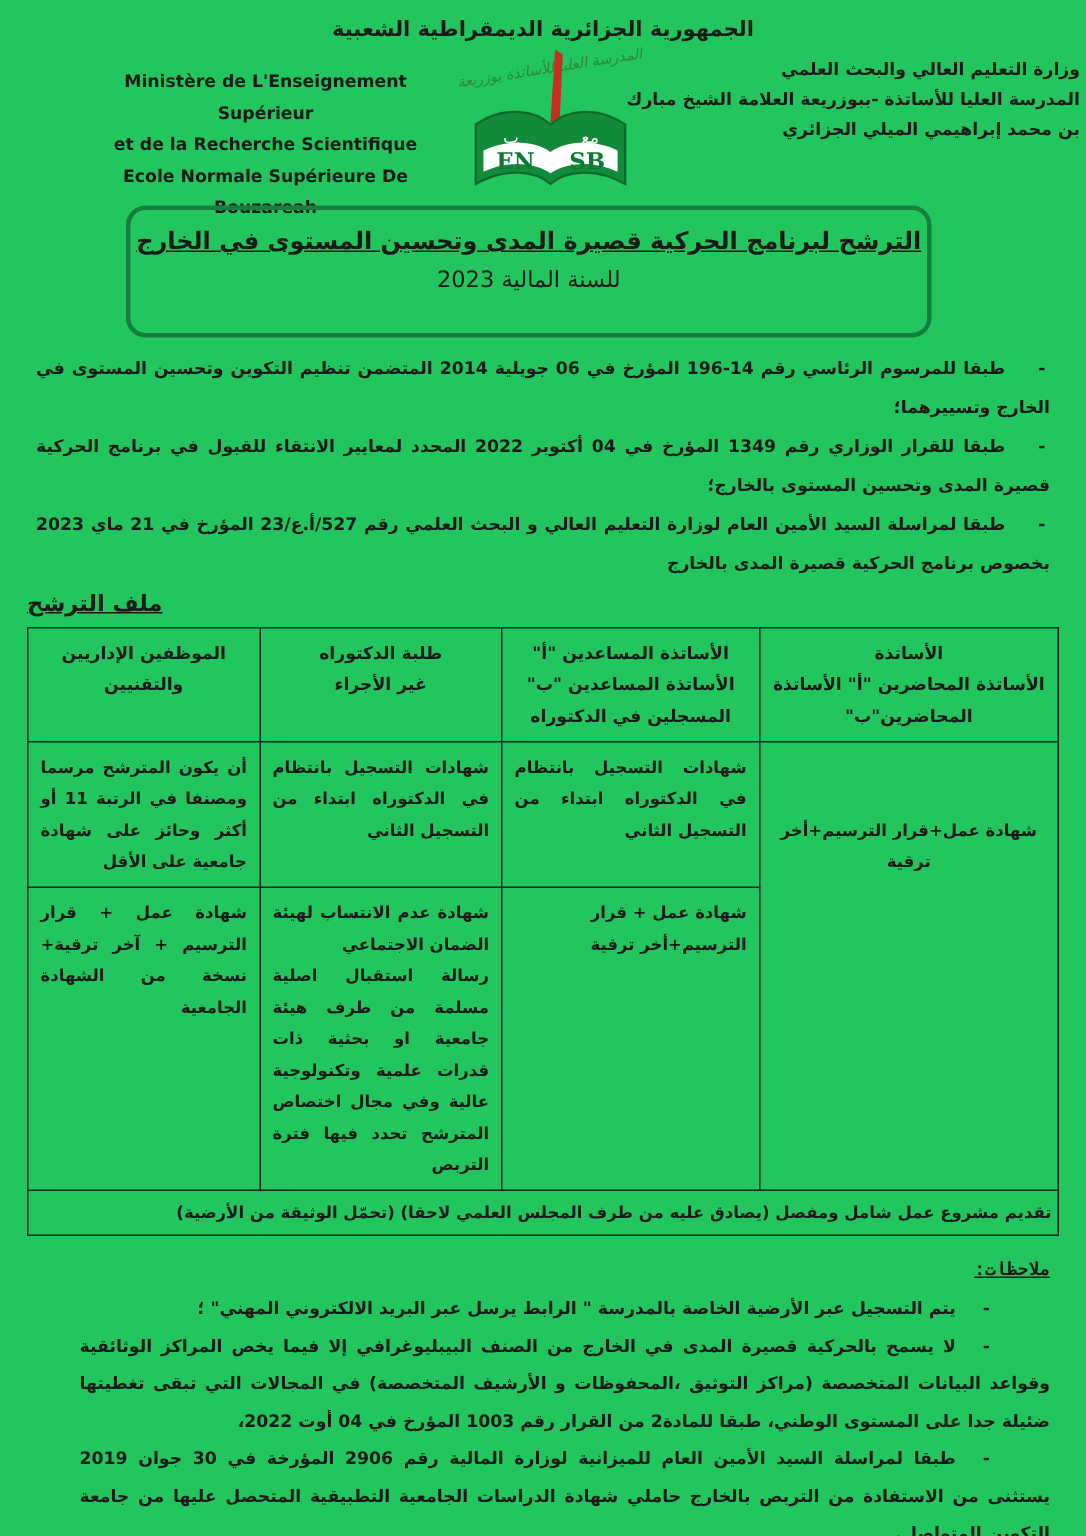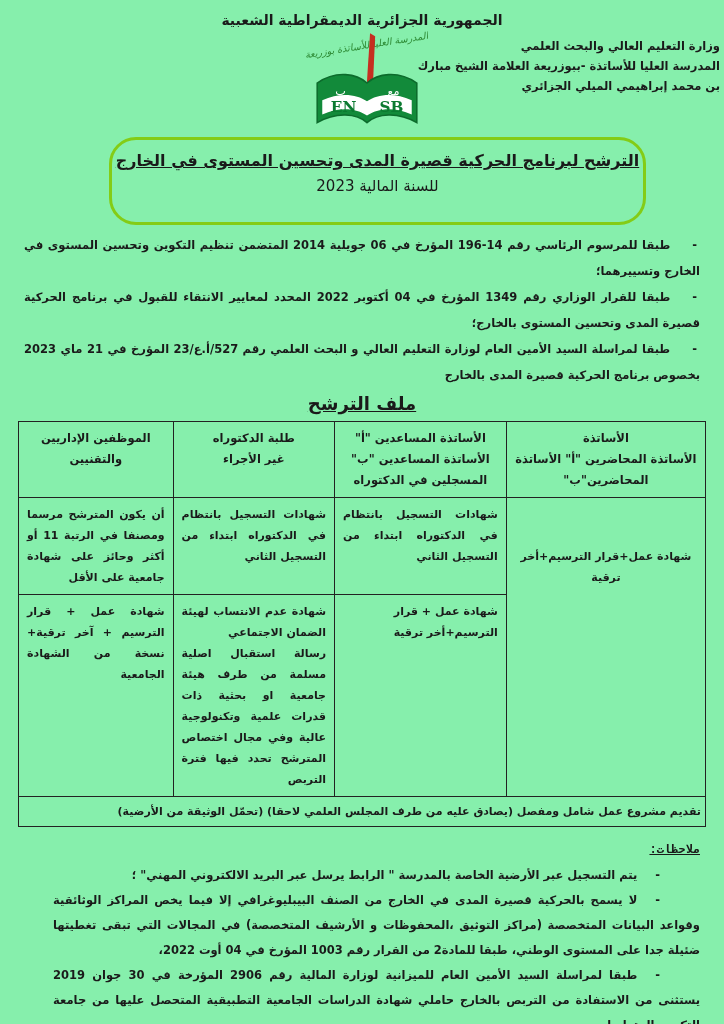--- a/index.html
+++ b/index.html
@@ -1,43 +1,43 @@
 <!DOCTYPE html>
 <html lang="ar"><head>
 <meta charset="utf-8">
 <style>
   html,body{margin:0;padding:0;}
   body{
     width:724px;height:1024px;background:#ffffff;color:#1a1a1a;
     font-family:"DejaVu Sans",sans-serif;overflow:hidden;
   }
-  .page{position:relative;width:724px;height:1024px;background:#86efac;}
+  .page{position:relative;width:724px;height:1024px;background:#22c55e;}
 
   
   .republic{position:absolute;top:12px;left:0;width:100%;text-align:center;
     font-size:14px;font-weight:bold;direction:rtl;}
   .fr-block{position:absolute;left:52px;top:44px;width:250px;text-align:center;
     font-size:11.5px;font-weight:bold;line-height:21px;}
   .ar-block{position:absolute;right:4px;top:36px;width:306px;text-align:right;
     font-size:11.5px;font-weight:bold;line-height:20px;direction:rtl;}
   .logo-wrap{position:absolute;left:306px;top:24px;width:122px;height:116px;}
 
   
-  .title-box{position:absolute;top:137px;left:109px;width:531px;height:82px;
-    border:3px solid #84cc16;border-radius:27px;text-align:center;direction:rtl;}
+  .title-box{position:absolute;top:137px;left:84px;width:531px;height:82px;
+    border:3px solid #15803d;border-radius:13px;text-align:center;direction:rtl;}
   .title-line1{margin-top:11px;font-size:16px;font-weight:bold;text-decoration:underline;}
   .title-line2{margin-top:7px;font-size:15px;font-weight:normal;}
 
   
   .content{position:absolute;top:232px;left:18px;width:688px;direction:rtl;}
   .bullet, .paragraph{font-size:11.5px;font-weight:bold;line-height:26px;
     text-align:justify;padding:0 6px;}
   .bullet{text-indent:3px;}
   .bullet::before{content:"-";padding-left:22px;}
-  .dossier-heading{text-align:center;font-size:18px;font-weight:bold;
+  .dossier-heading{text-align:left;font-size:15px;font-weight:bold;
     text-decoration:underline;margin:5px 0 7px 0;}
 
   
   table{width:100%;border-collapse:collapse;table-layout:fixed;direction:rtl;}
   th,td{border:1px solid #222;font-size:11px;font-weight:bold;line-height:21px;
     padding:6px 8px;white-space:pre-line;vertical-align:top;word-wrap:break-word;}
   th{text-align:center;height:52px;font-size:11.5px;}
   td.c{text-align:center;}
   td.j{text-align:justify;}
   td.r{text-align:right;}
@@ -54,20 +54,25 @@
     padding:0 6px;text-indent:40px;margin-left:29px;}
   .note-item::before{content:"-";padding-left:18px;}
 </style>
 </head>
 <body>
 
 <div class="page">
 
   <div class="republic">الجمهورية الجزائرية الديمقراطية الشعبية</div>
 
+  <div class="fr-block">
+    <div>Ministère de L'Enseignement Supérieur</div>
+    <div>et de la Recherche Scientifique</div>
+    <div>Ecole Normale Supérieure De Bouzareah</div>
+  </div>
 
   <div class="logo-wrap">
     <svg viewBox="0 0 120 114" width="122" height="116">
       <text x="60" y="24" font-size="9.5" fill="#2d8a34" text-anchor="middle" font-style="italic" transform="rotate(-9 60 24)">المدرسة العليا للأساتذة بوزريعة</text>
       <g>
         <polygon points="63,9 68,12 66,56 60,56" fill="#c62f21"></polygon>
         <polygon points="60,56 66,56 64,70 61,70" fill="#c62f21"></polygon>
       </g>
       <g>
         <path d="M11,58 C30,45 50,49 60,58 C70,49 90,45 109,58 L109,97 C90,86 70,88 60,97 C50,88 30,86 11,97 Z" fill="#128a3a" stroke="#0c6b2c" stroke-width="1.5"></path>

